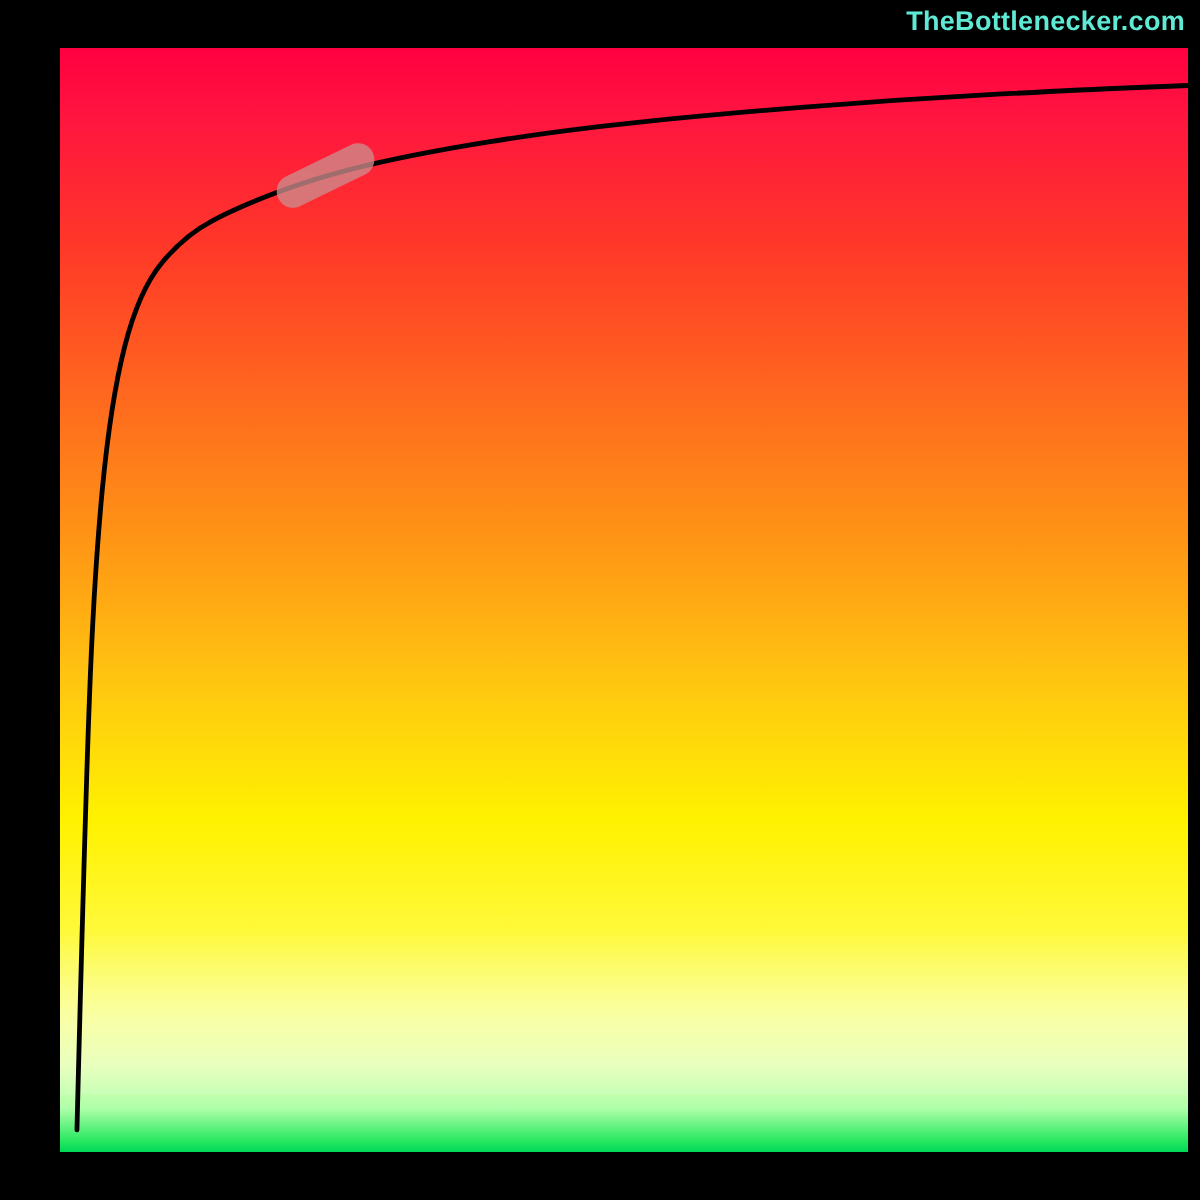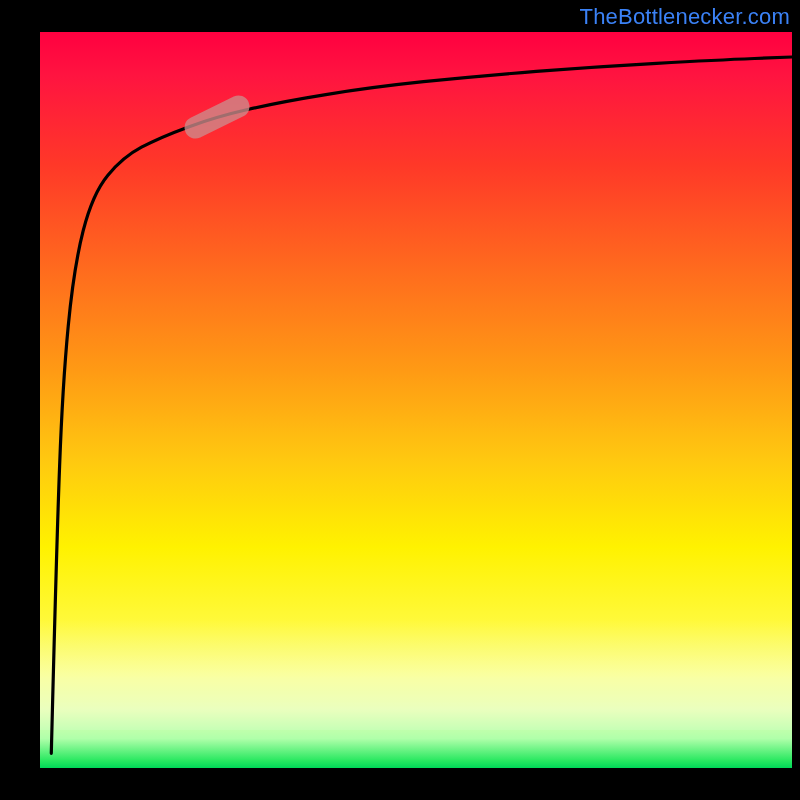--- a/index.html
+++ b/index.html
@@ -14,23 +14,23 @@
     .canvas {
       position: relative;
       width: 800px;
       height: 800px;
       background: #000;
     }
     .watermark {
       position: absolute;
       top: 4px;
       right: 10px;
-      color: #3b82f6;
-      font-size: 22px;
-      font-weight: 400;
+      color: #5eead4;
+      font-size: 18px;
+      font-weight: 700;
       letter-spacing: 0.2px;
       z-index: 10;
     }
     .plot-area {
       position: absolute;
       left: 40px;
       top: 32px;
       width: 752px;
       height: 736px;
       overflow: hidden;

